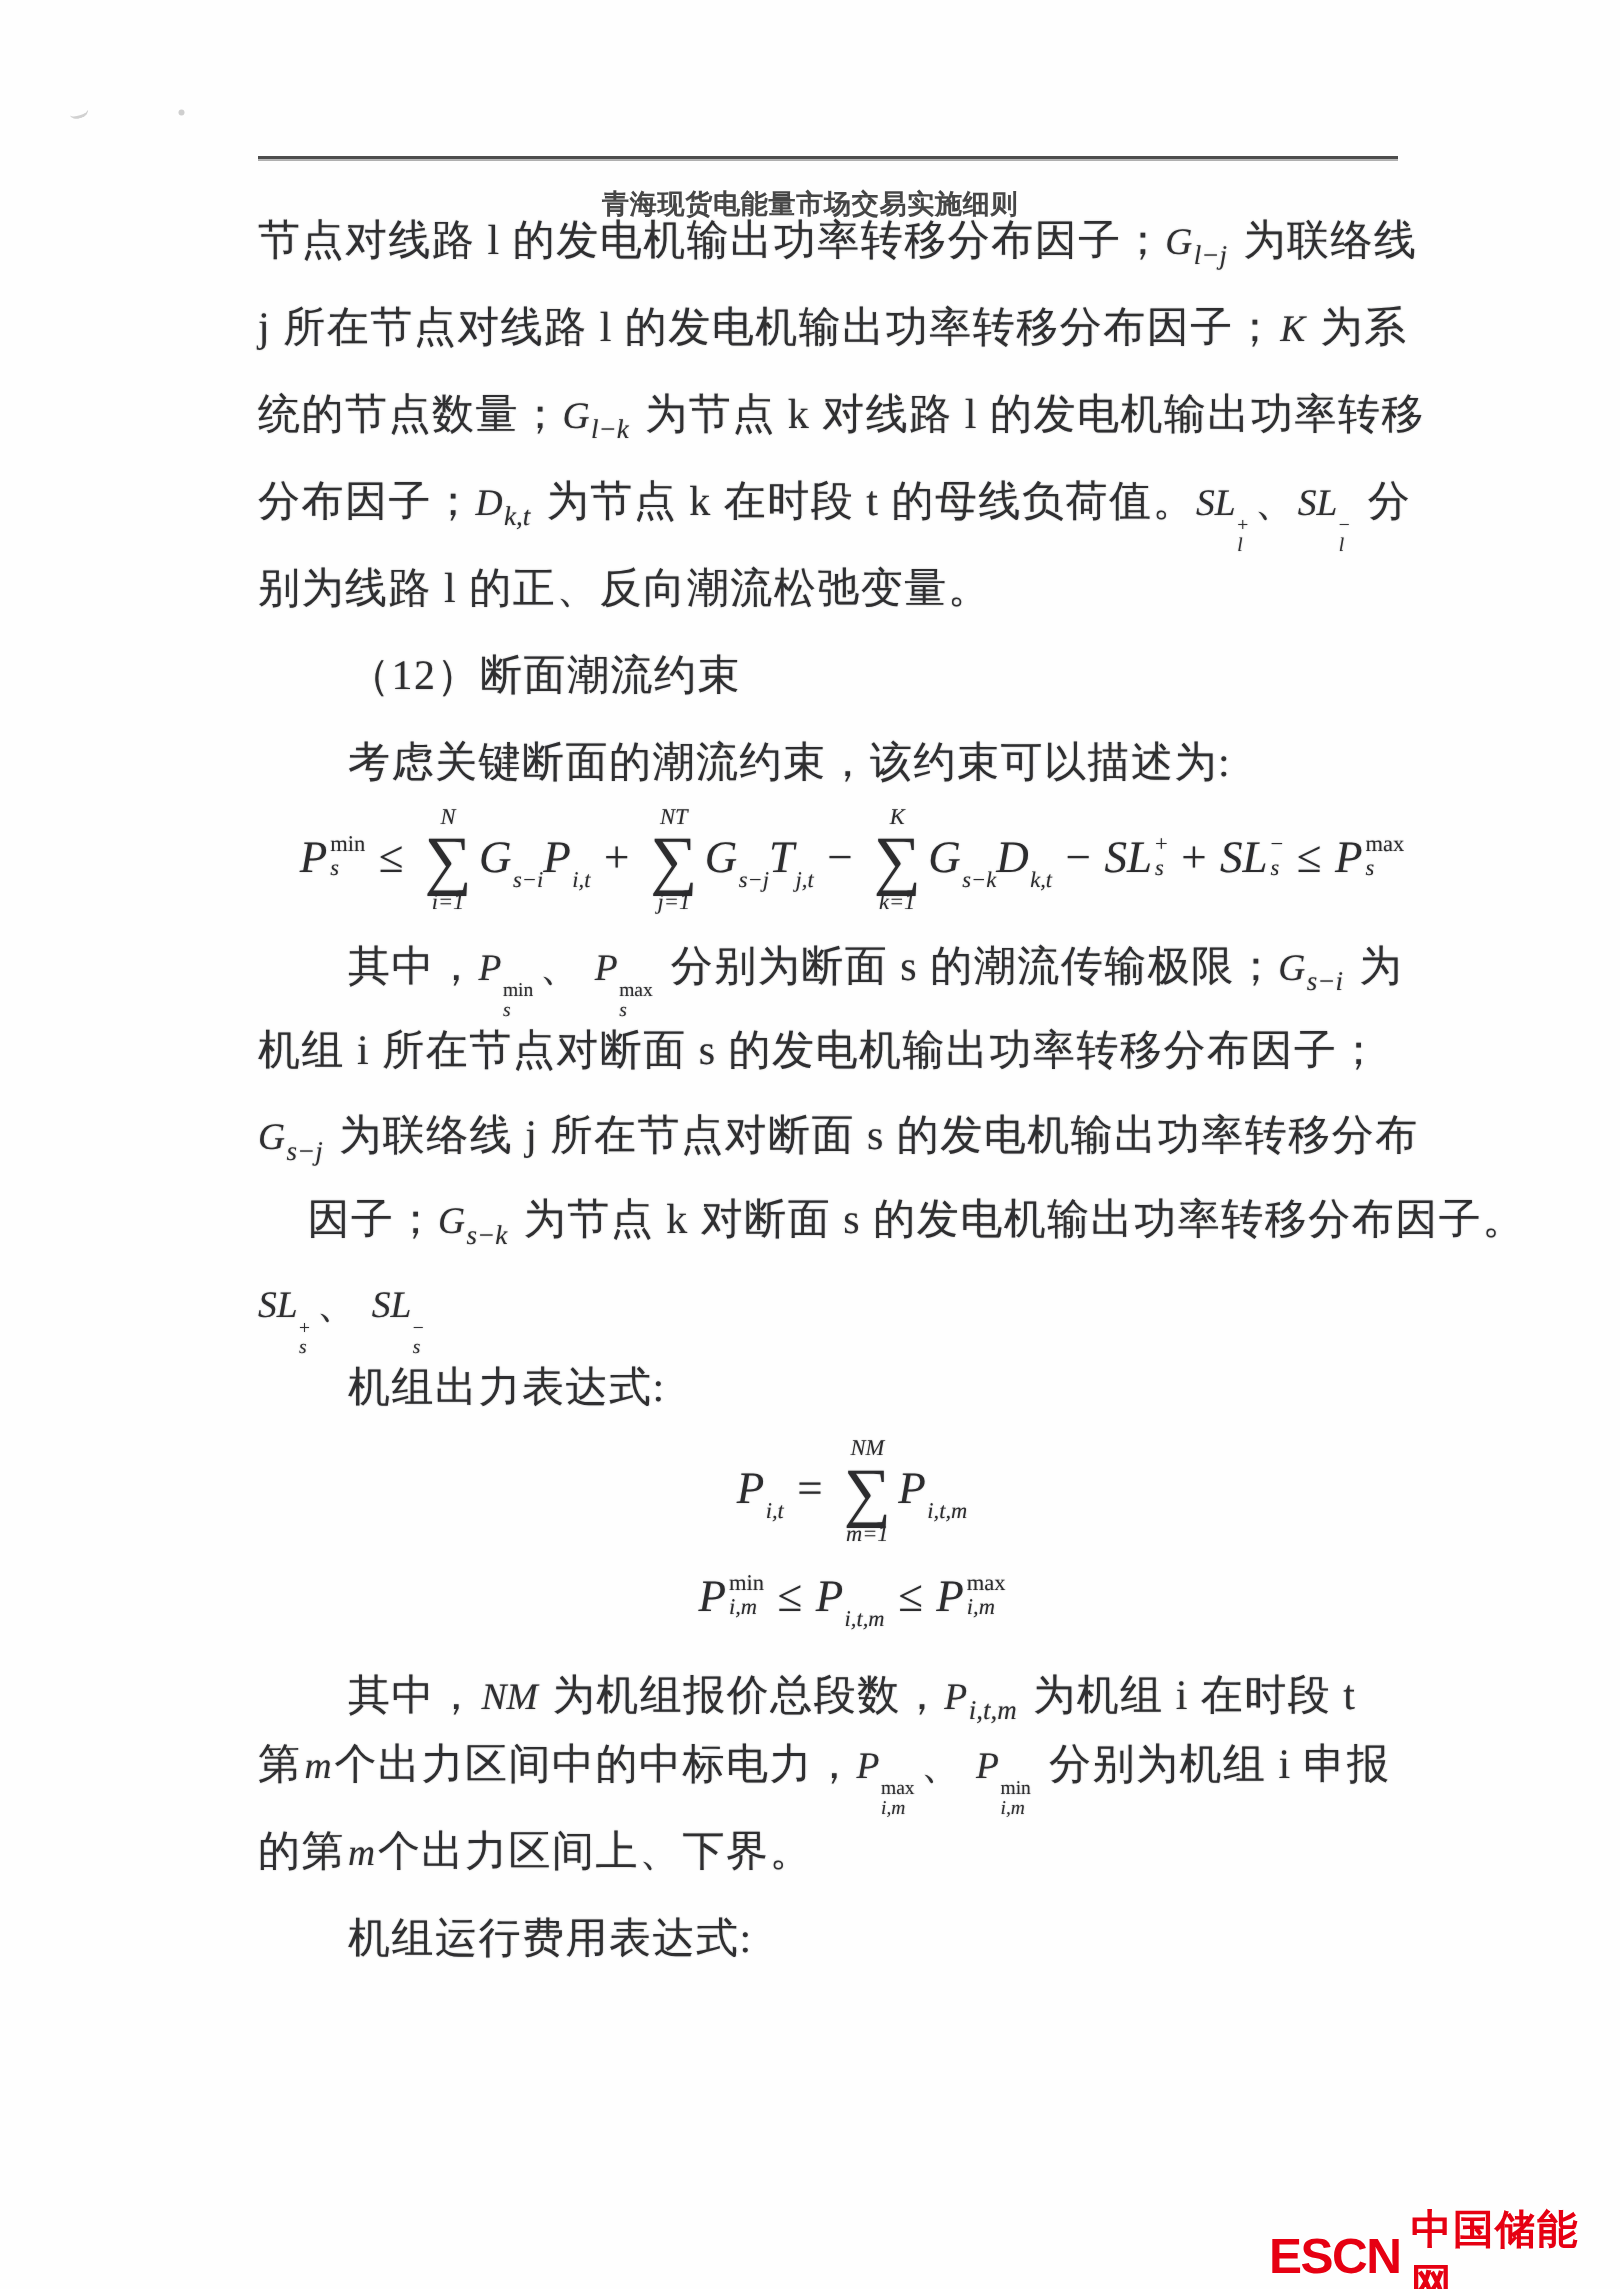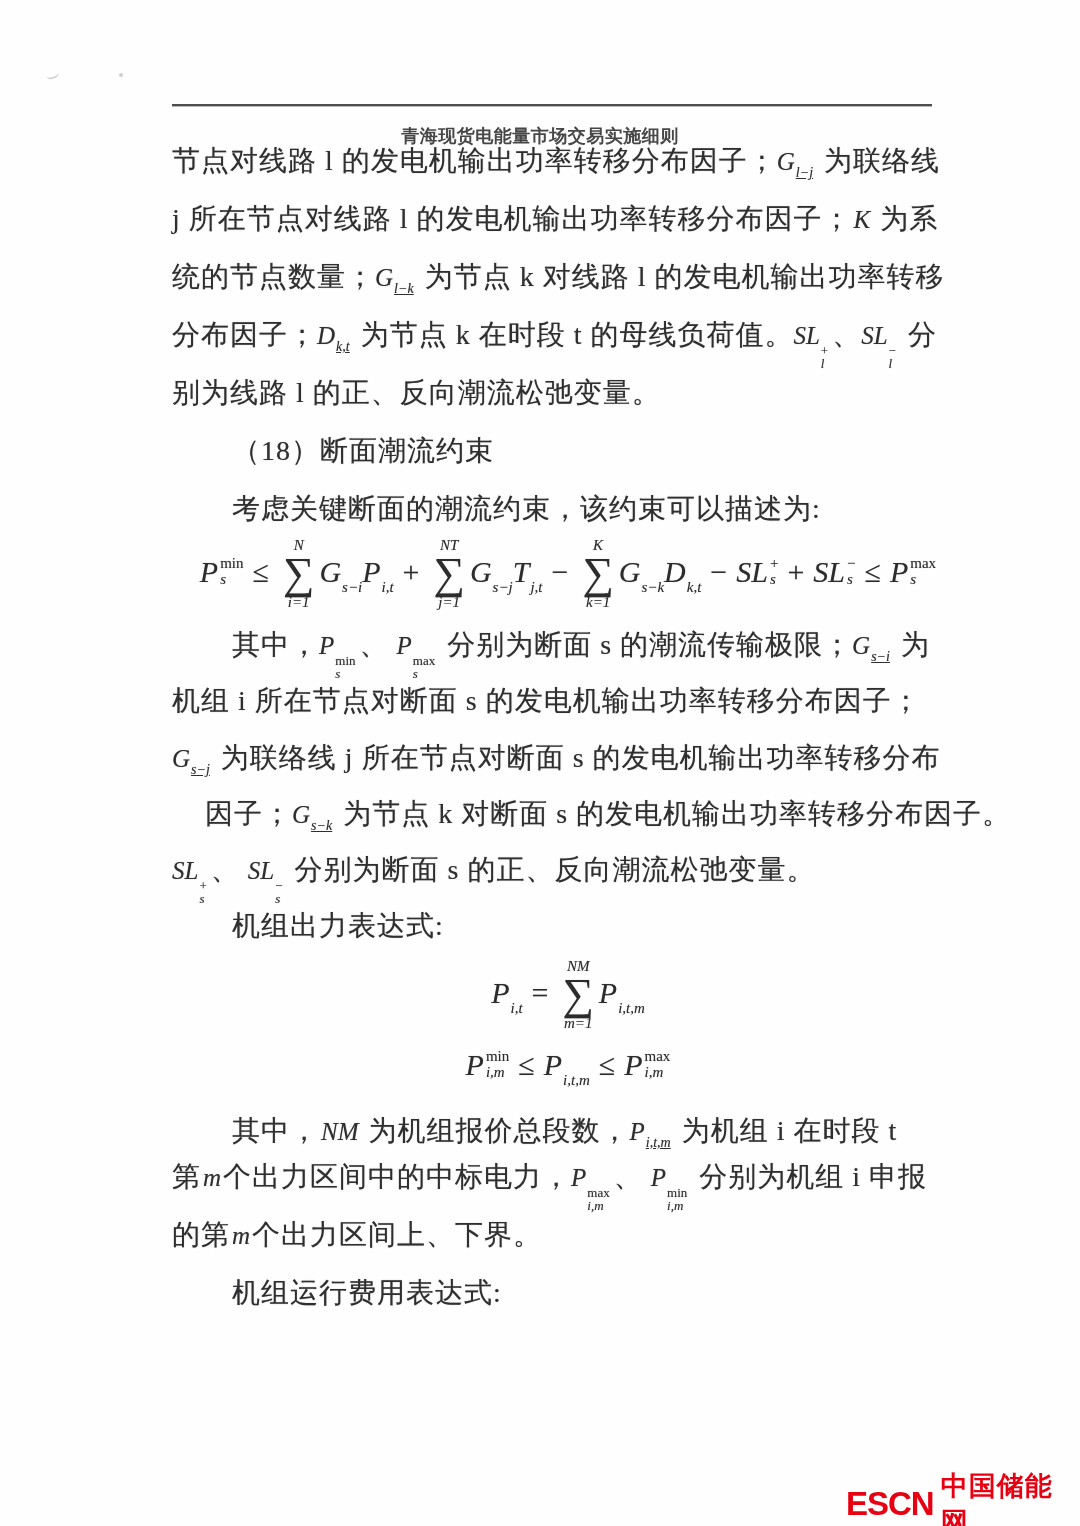--- a/index.html
+++ b/index.html
@@ -17,21 +17,21 @@
       border-radius:0 0 60% 60%;transform:rotate(-18deg);opacity:.8;}
   .s2{left:119px;top:73px;width:4px;height:4px;background:#bfbfbf;border-radius:50%;opacity:.75;}
   
   .line{position:absolute;left:172px;width:760px;height:52px;line-height:46px;
         font-size:28px;letter-spacing:1px;white-space:nowrap;
         text-shadow:0 0 1px rgba(40,40,42,.45);}
   .it{font-style:italic;font-size:25px;letter-spacing:0;padding:0 2px;}
   .mvar{letter-spacing:0;}
   .mvar .base{font-style:italic;}
   .line .mvar .base{font-size:25px;}
-  .line .subs{font-size:14px;font-style:italic;vertical-align:-7px;margin:0 3px 0 1px;letter-spacing:0;text-decoration:underline;}
+  .line .subs{font-size:18px;font-style:italic;vertical-align:-7px;margin:0 3px 0 1px;letter-spacing:0;}
   .line .stk{display:inline-flex;flex-direction:column;line-height:1;vertical-align:-11px;
         margin:0 4px 0 1px;font-size:13px;letter-spacing:0;}
   .stk .sp{font-style:normal;}
   .stk .sb{font-style:italic;}
   
   .eqline{position:absolute;left:188px;width:760px;display:flex;align-items:center;
         justify-content:center;font-size:30px;color:#2c2c2e;white-space:nowrap;
         text-shadow:0 0 1px rgba(40,40,42,.4);}
   .eqline .mvar{display:inline-flex;align-items:center;}
   .eqline .mvar .base{font-size:inherit;}
@@ -65,21 +65,21 @@
       <div class="line" style="top: 196px;"><span class="t">j 所在节点对线路 l 的发电机输出功率转移分布因子；</span><span class="it">K</span><span class="t"> 为系</span></div>
       <div class="line" style="top: 254px;"><span class="t">统的节点数量；</span><span class="mvar"><span class="base">G</span><span class="subs">l−k</span></span><span class="t"> 为节点 k 对线路 l 的发电机输出功率转移</span></div>
       <div class="line" style="top: 312px;"><span class="t">分布因子；</span><span class="mvar"><span class="base">D</span><span class="subs">k,t</span></span><span class="t"> 为节点 k 在时段 t 的母线负荷值。</span><span class="mvar"><span class="base">SL</span><span class="stk">
             <span class="sp">+</span>
             <span class="sb">l</span>
           </span></span><span class="t">、</span><span class="mvar"><span class="base">SL</span><span class="stk">
             <span class="sp">−</span>
             <span class="sb">l</span>
           </span></span><span class="t"> 分</span></div>
       <div class="line" style="top: 370px;"><span class="t">别为线路 l 的正、反向潮流松弛变量。</span></div>
-      <div class="line" style="top: 428px; padding-left: 60px;"><span class="t">（18）断面潮流约束</span></div>
+      <div class="line" style="top: 428px; padding-left: 60px;"><span class="t">（12）断面潮流约束</span></div>
       <div class="line" style="top: 486px; padding-left: 60px;"><span class="t">考虑关键断面的潮流约束，该约束可以描述为:</span></div>
       <div class="eqline" style="top: 524px; height: 96px;">
         <span class="mvar">
           <span class="base">P</span>
           <span class="stk">
             <span class="sp">min</span>
             <span class="sb">s</span>
           </span>
         </span>
         <span class="op">≤</span>
@@ -158,21 +158,21 @@
           </span></span><span class="t"> 分别为断面 s 的潮流传输极限；</span><span class="mvar"><span class="base">G</span><span class="subs">s−i</span></span><span class="t"> 为</span></div>
       <div class="line" style="top: 678px;"><span class="t">机组 i 所在节点对断面 s 的发电机输出功率转移分布因子；</span></div>
       <div class="line" style="top: 735px;"><span class="mvar"><span class="base">G</span><span class="subs">s−j</span></span><span class="t"> 为联络线 j 所在节点对断面 s 的发电机输出功率转移分布</span></div>
       <div class="line" style="top: 791px; margin-left: 33px;"><span class="t">因子；</span><span class="mvar"><span class="base">G</span><span class="subs">s−k</span></span><span class="t"> 为节点 k 对断面 s 的发电机输出功率转移分布因子。</span></div>
       <div class="line" style="top: 847px;"><span class="mvar"><span class="base">SL</span><span class="stk">
             <span class="sp">+</span>
             <span class="sb">s</span>
           </span></span><span class="t">、 </span><span class="mvar"><span class="base">SL</span><span class="stk">
             <span class="sp">−</span>
             <span class="sb">s</span>
-          </span></span><span class="t"> 分别为断面 s 的正、反向潮流松弛变量。</span></div>
+          </span></span></div>
       <div class="line" style="top: 903px; padding-left: 60px;"><span class="t">机组出力表达式:</span></div>
       <div class="eqline" style="top: 948px; height: 90px;">
         <span class="mvar">
           <span class="base">P</span>
           <span class="subs">i,t</span>
         </span>
         <span class="op">=</span>
         <span class="sum">
           <span class="lim">NM</span>
           <span class="sg">∑</span>

